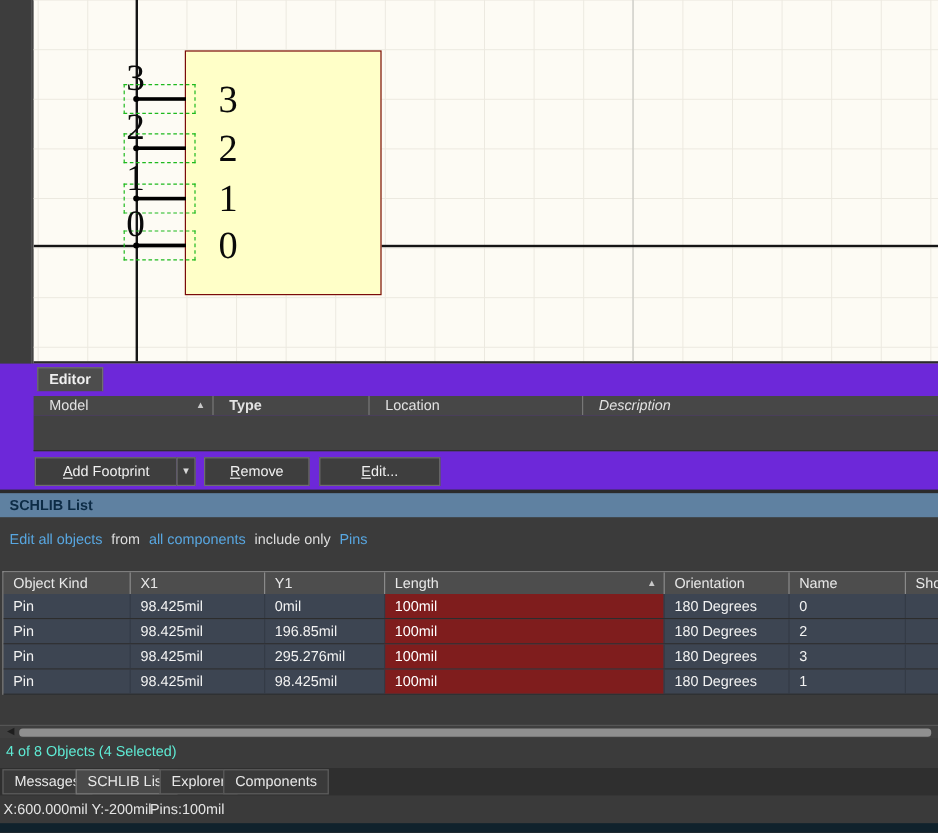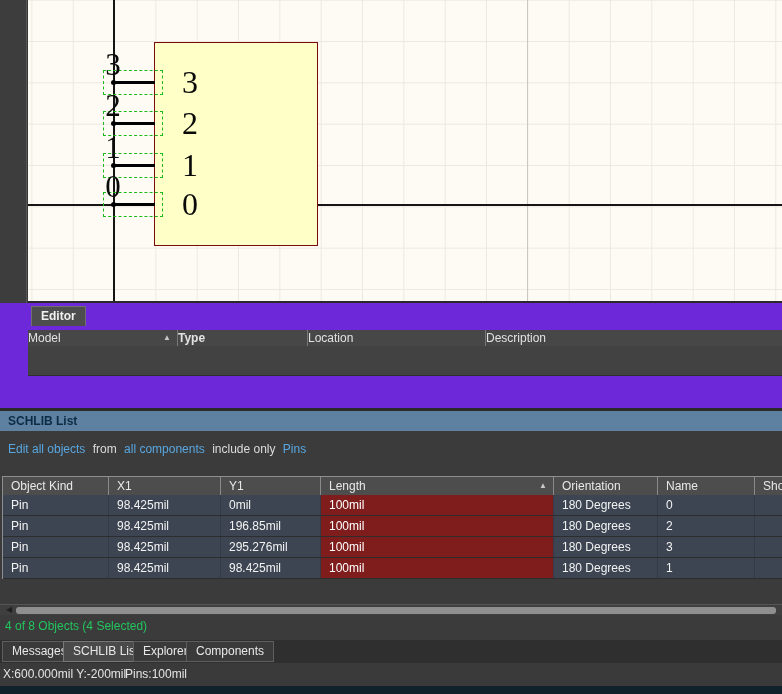--- a/index.html
+++ b/index.html
@@ -41,22 +41,22 @@
   .pl-2 { top:164px; } .pb-2 { top:153px; } .pn-2 { top:131px; } .pm-2 { top:149px; }
   .pl-3 { top:203px; } .pb-3 { top:192px; } .pn-3 { top:170px; } .pm-3 { top:188px; }
 
   
   .editor-panel { position:absolute; left:0; top:303px; width:782px; height:108px; background:#6d28d9; }
   .editor-tab { position:absolute; left:31px; top:3px; height:20px; padding:0 9px;
                 background:#4D4D4D; border:1px solid #6F6F6F; border-bottom:none;
                 color:#F0F0F0; font-size:12px; font-weight:bold; line-height:19px; }
   .model-header { position:absolute; left:28px; top:27px; width:754px; height:16px;
                   background:#474747; display:flex; color:#E2E2E2; font-size:12px; line-height:16px; }
-  .model-header .mh-cell { padding-left:0; display:flex; align-items:center; overflow:hidden; white-space:nowrap; }
-  .mh-model { width:149px; } .mh-type { width:130px;font-weight:bold; } .mh-loc { width:178px; } .mh-desc { flex:1; }
+  .model-header .mh-cell { padding-left:13px; display:flex; align-items:center; overflow:hidden; white-space:nowrap; }
+  .mh-model { width:149px; } .mh-type { width:130px;font-weight:bold; } .mh-loc { width:178px; } .mh-desc { flex:1;font-style:italic; }
   .mh-cell + .mh-cell { border-left:1px solid #777; }
   .sort-asc { font-size:8px; color:#C8C8C8; margin-left:auto; margin-right:6px; }
   .model-body { position:absolute; left:28px; top:43px; width:754px; height:30px; background:#424242;
                 border-bottom:1px solid #2F2F2F; }
   .btn-row { position:absolute; left:0; top:78px; width:782px; height:24px; }
   .btn { position:absolute; height:24px; background:#3E3E3E; border:1px solid #6E6E6E;
          color:#F0F0F0; font-size:12px; text-align:center; line-height:22px; cursor:default; }
   .btn .u { text-decoration:underline; }
   .btn-add { left:29px; width:118px; border-right:none; }
   .btn-add-arrow { left:147px; width:16px; font-size:8px; color:#D8D8D8; }
@@ -85,21 +85,21 @@
   .c-len { width:233px; } .c-ori { width:104px; } .c-name { width:97px; } .c-show { flex:1; }
   .cell.sel { background:#7f1d1d; color:#FFF; }
 
   .hscroll { position:absolute; left:0; top:193px; width:782px; height:11px; background:#3F3F3F;
              border-top:1px solid #555; }
   .hscroll .arrow-left { position:absolute; left:3px; top:0; width:12px; height:10px;
                          color:#1E1E1E; font-size:8px; line-height:10px; text-align:center; }
   .hscroll .thumb { position:absolute; left:16px; top:2px; width:760px; height:7px;
                     background:#8F8F8F; border-radius:3px; }
 
-  .obj-status { position:absolute; left:5px; top:208px; font-size:12px; color:#22c55e; }
+  .obj-status { position:absolute; left:5px; top:208px; font-size:12px; color:#5eead4; }
 
   .tab-band { position:absolute; left:0; top:229px; width:782px; height:23px; background:#2F2F2F; }
   .ptab { position:absolute; top:1px; height:21px; padding:0 9px; background:#3A3A3A;
           border:1px solid #5E5E5E; color:#E8E8E8; font-size:12px; line-height:19px; white-space:nowrap; }
   .ptab.active { background:#4A4A4A; border-color:#787878; }
   .ptab-0 { left:2px; } .ptab-1 { left:63px; } .ptab-2 { left:133px; } .ptab-3 { left:186px; }
 
   .statusbar { position:absolute; left:0; top:252px; width:782px; height:23px; background:#3A3A3A;
                color:#E4E4E4; font-size:12px; line-height:23px; }
   .statusbar .coords { position:absolute; left:3px; }
@@ -153,20 +153,26 @@
       </div>
       <div class="mh-cell mh-loc">
         <span>Location</span>
       </div>
       <div class="mh-cell mh-desc">
         <span>Description</span>
       </div>
     </div>
     <div class="model-body"></div>
 
+    <div class="btn-row">
+      <div class="btn btn-add"><span class="u">A</span><span>dd Footprint</span></div>
+      <div class="btn btn-add-arrow"><span>▼</span></div>
+      <div class="btn btn-remove"><span class="u">R</span><span>emove</span></div>
+      <div class="btn btn-edit"><span class="u">E</span><span>dit...</span></div>
+    </div>
     <div class="editor-bottom-line"></div>
   </div>
 
   <div class="schlib-panel">
     <div class="schlib-bar">SCHLIB List</div>
 
     <div class="filter-line">
       <span class="flink">Edit all objects</span>
       <span>from</span>
       <span class="flink">all components</span>

